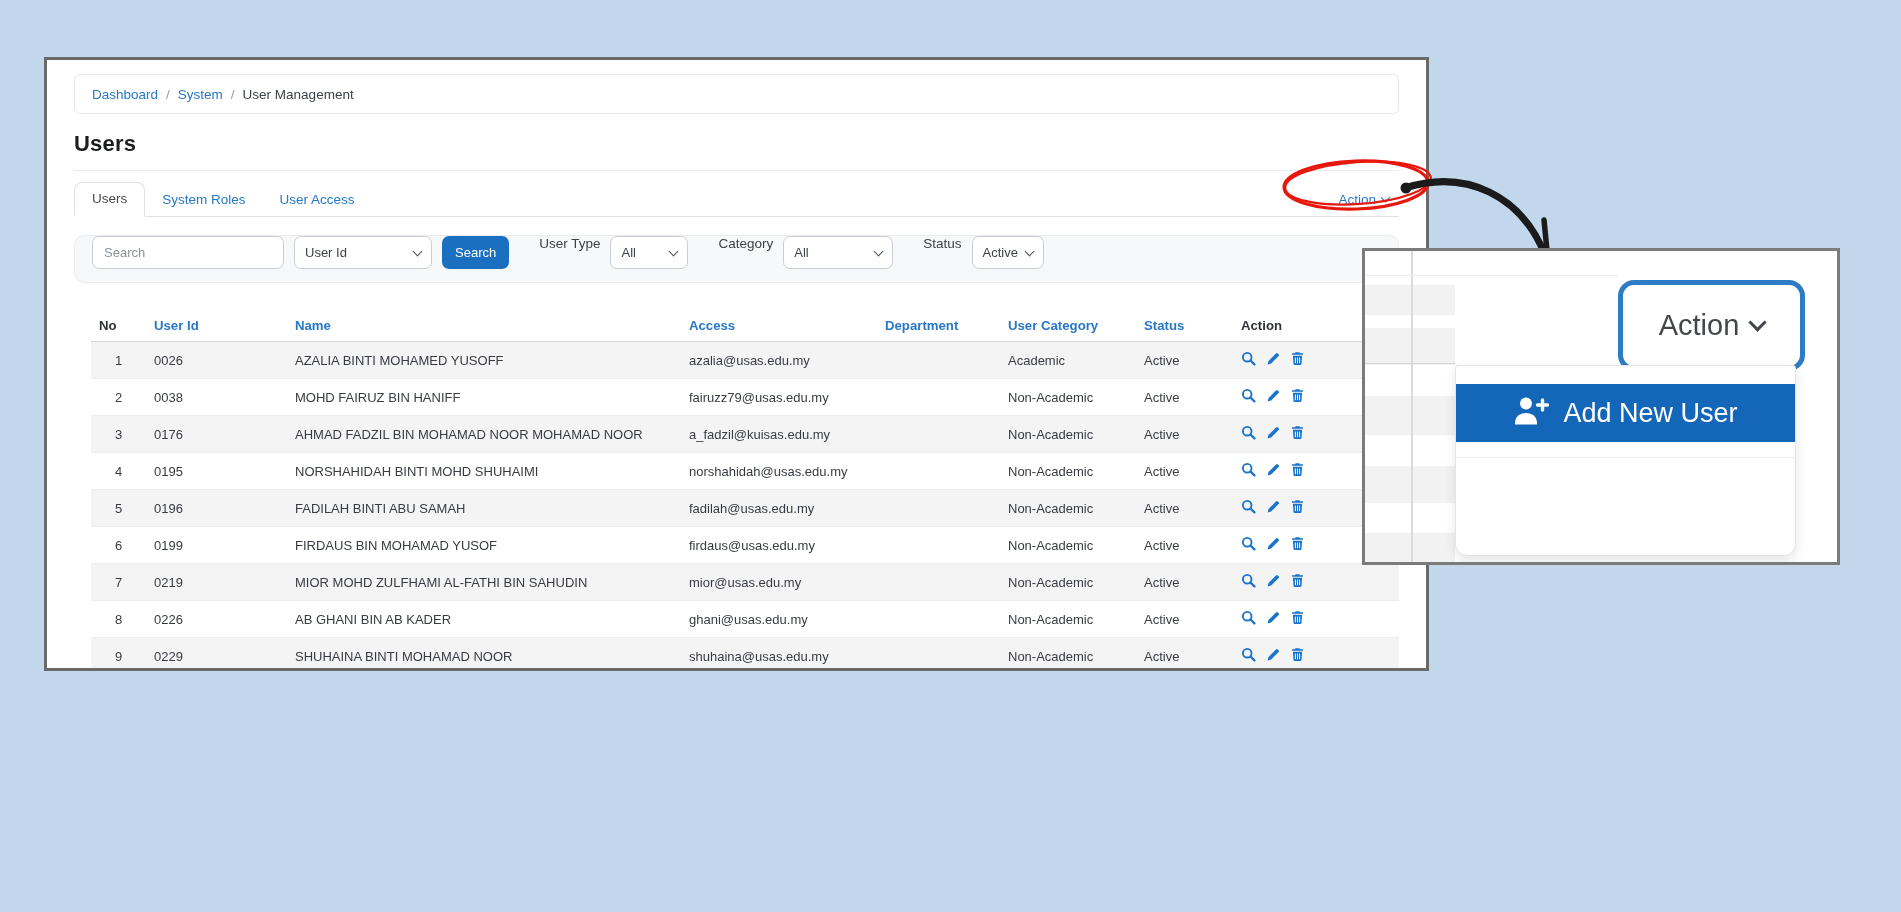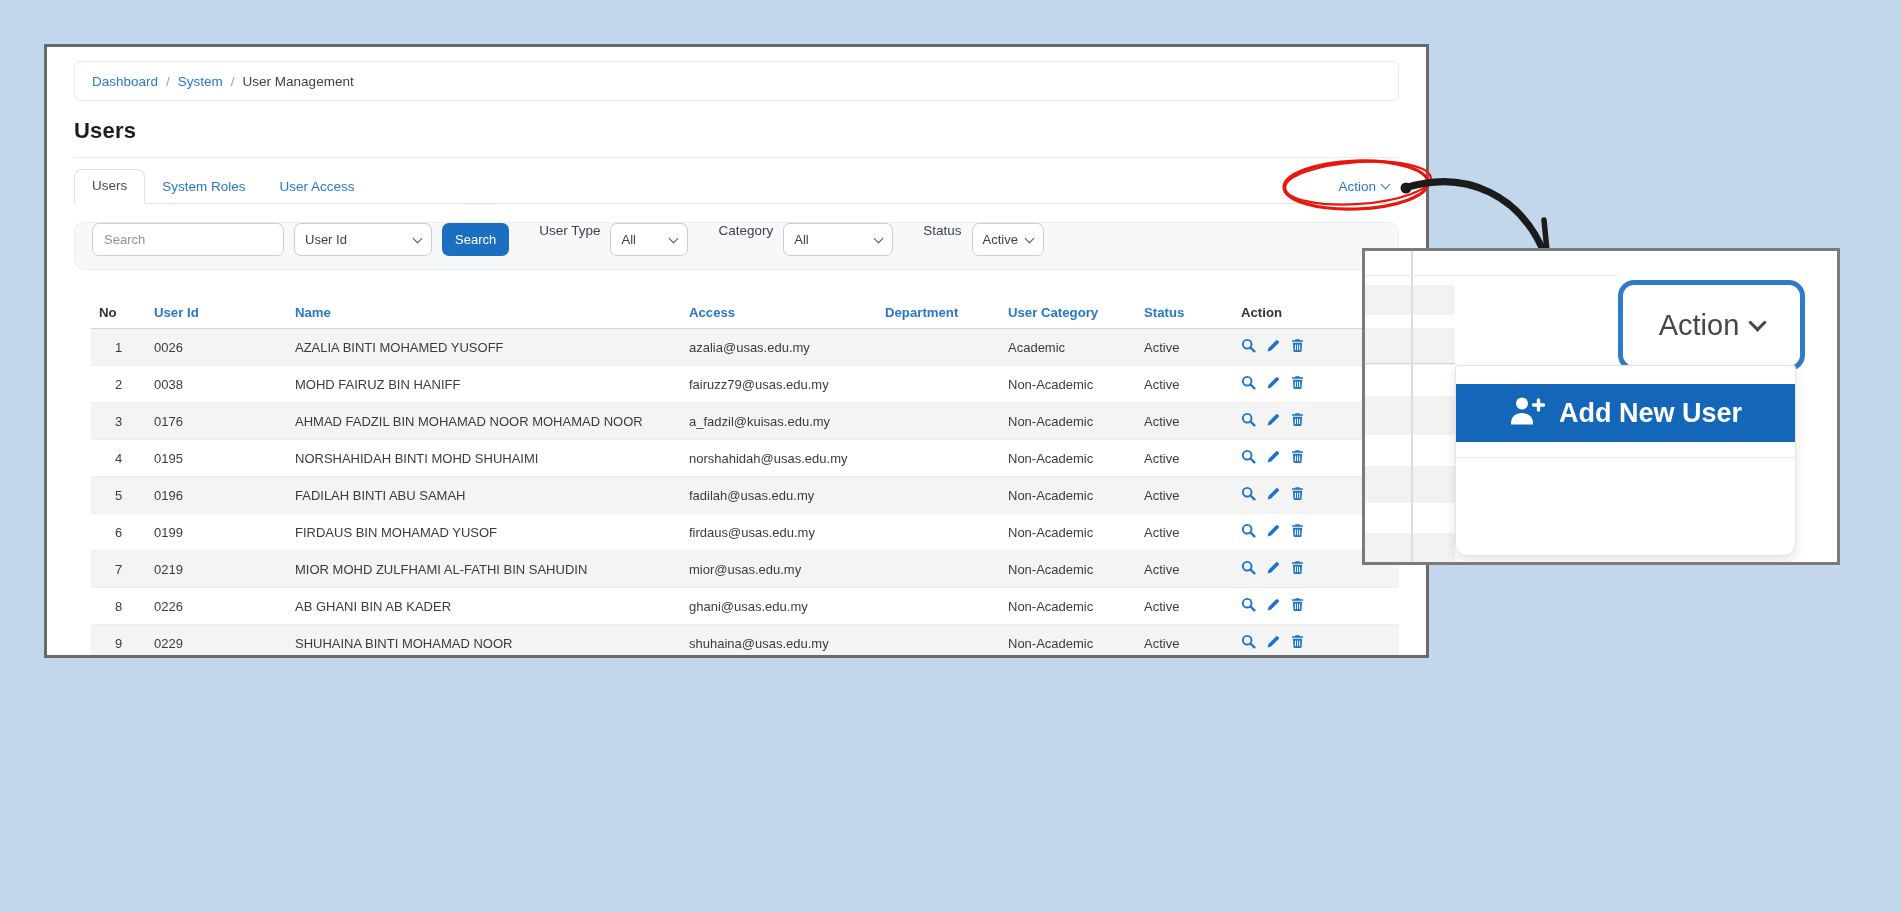--- a/index.html
+++ b/index.html
@@ -6,21 +6,21 @@
   html,body{width:1901px;height:912px}
   body{
     background:#c3d7ec;
     font-family:"Liberation Sans",sans-serif;
     position:relative;
     overflow:hidden;
     color:#3d4247;
   }
   
   .window{
-    position:absolute;left:44px;top:44px;width:1385px;height:614px;
+    position:absolute;left:44px;top:57px;width:1385px;height:614px;
     background:#fff;border:3px solid #6a6a6a;padding:0 27px;overflow:hidden;
   }
   .breadcrumb-bar{
     margin-top:14px;height:40px;border:1px solid #e7e9eb;border-radius:6px;
     display:flex;align-items:center;padding:0 17px;gap:8px;font-size:13.5px;background:#fff;
   }
   .crumb-link{color:#2878c8;cursor:pointer;text-decoration:none}
   .crumb-sep{color:#9aa0a6}
   .crumb-current{color:#3d4247}
   .page-title{margin-top:17px;font-size:22px;font-weight:bold;color:#1b1d1f;letter-spacing:.2px}
@@ -98,21 +98,21 @@
   .co-action-btn .chev{width:13px;height:13px;border-width:0 3px 3px 0;border-style:solid;margin-top:-7px}
   .co-menu{
     position:absolute;left:90px;top:114px;width:341px;height:191px;
     background:#fff;border:1px solid #e4e4e6;border-radius:3px 3px 12px 12px;
     box-shadow:0 5px 12px rgba(0,0,0,.10);padding-top:18px;
   }
   .co-item{
     height:58px;display:flex;align-items:center;justify-content:center;gap:14px;
     font-size:27px;cursor:pointer;
   }
-  .co-item.primary{background:#1467b8;color:#fff;font-weight:bold}
+  .co-item.primary{background:#1467b8;color:#fff;font-weight:normal}
   .co-item.plain{color:#2c2c2c;height:60px;margin-top:14px}
   .co-divider{margin-top:15px;border:0;border-top:1px solid #ebebec}
 </style>
 </head>
 <body>
 
 <div class="window">
 
   <div class="breadcrumb-bar">
     <span class="crumb-link">Dashboard</span>

